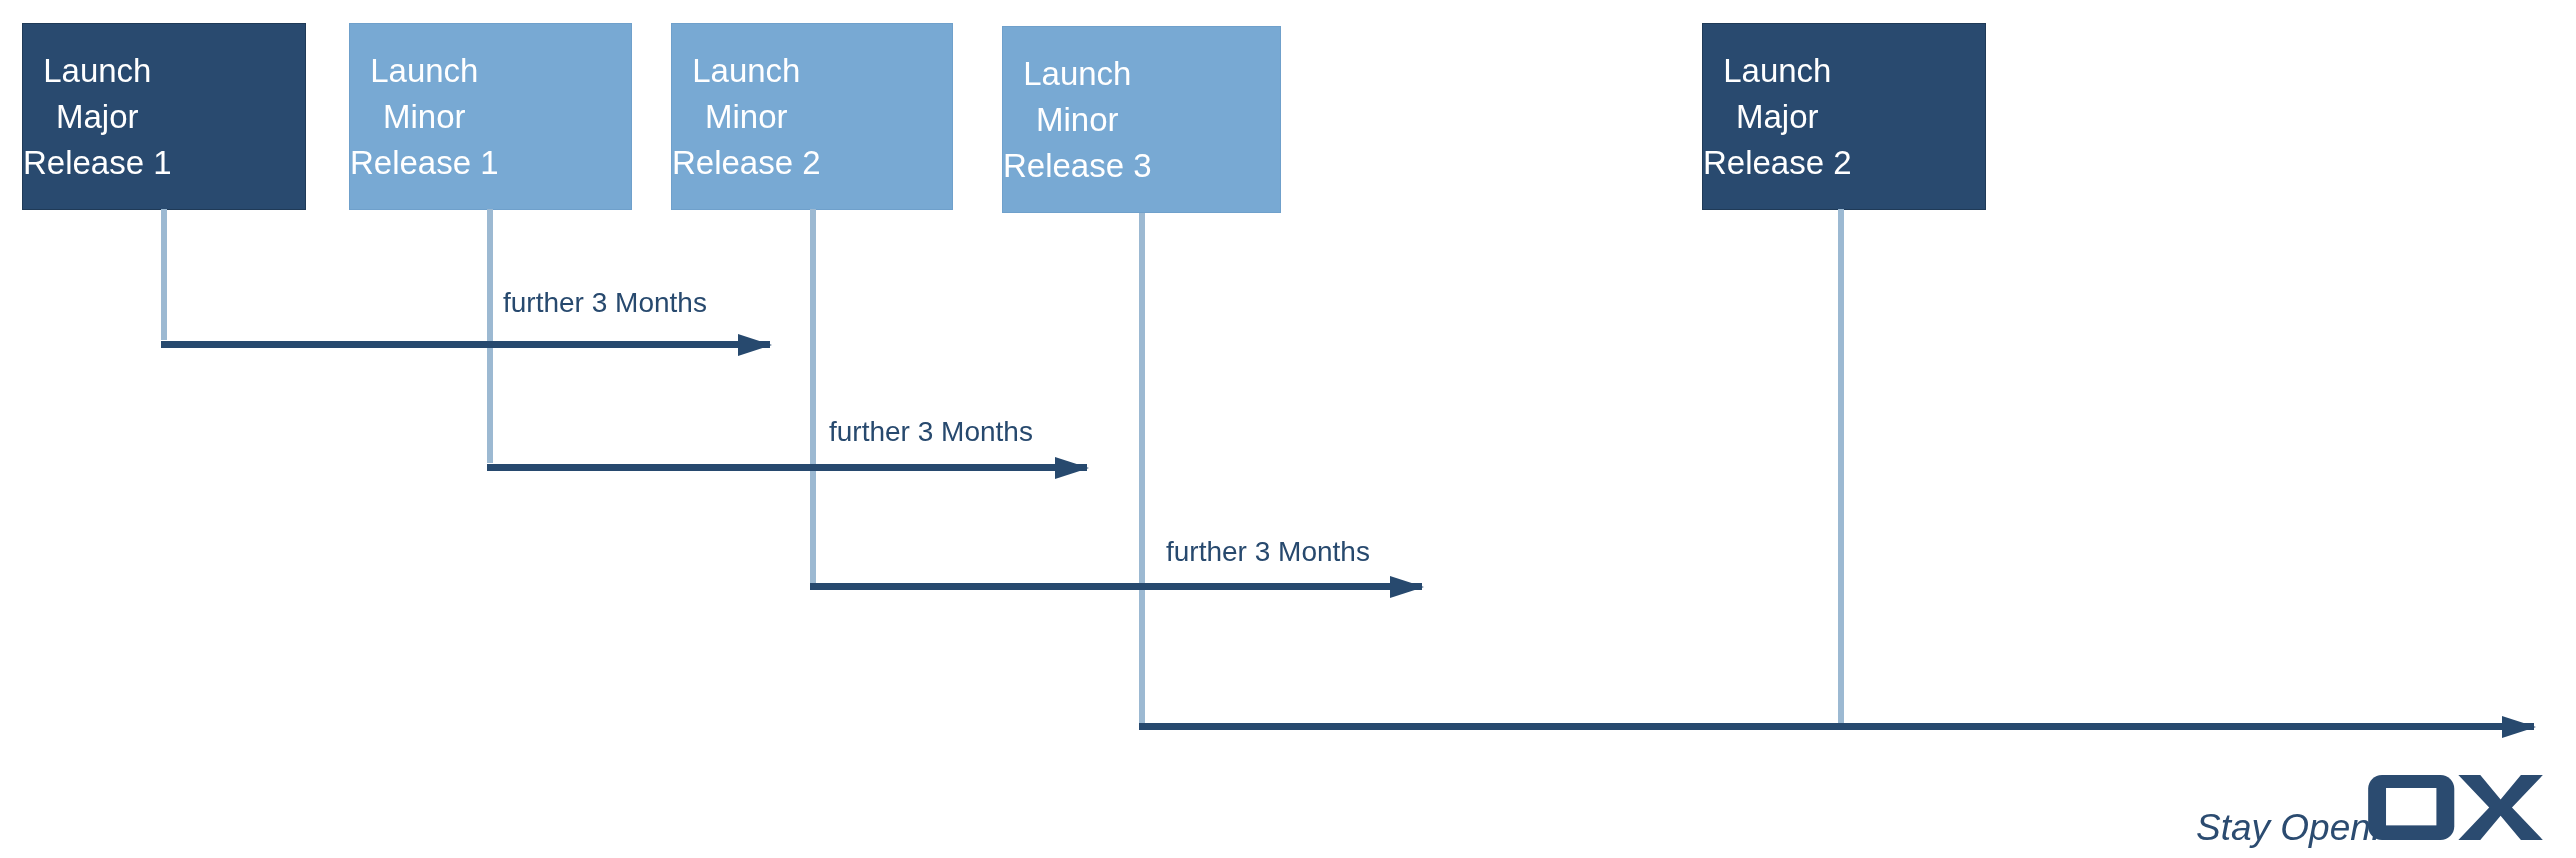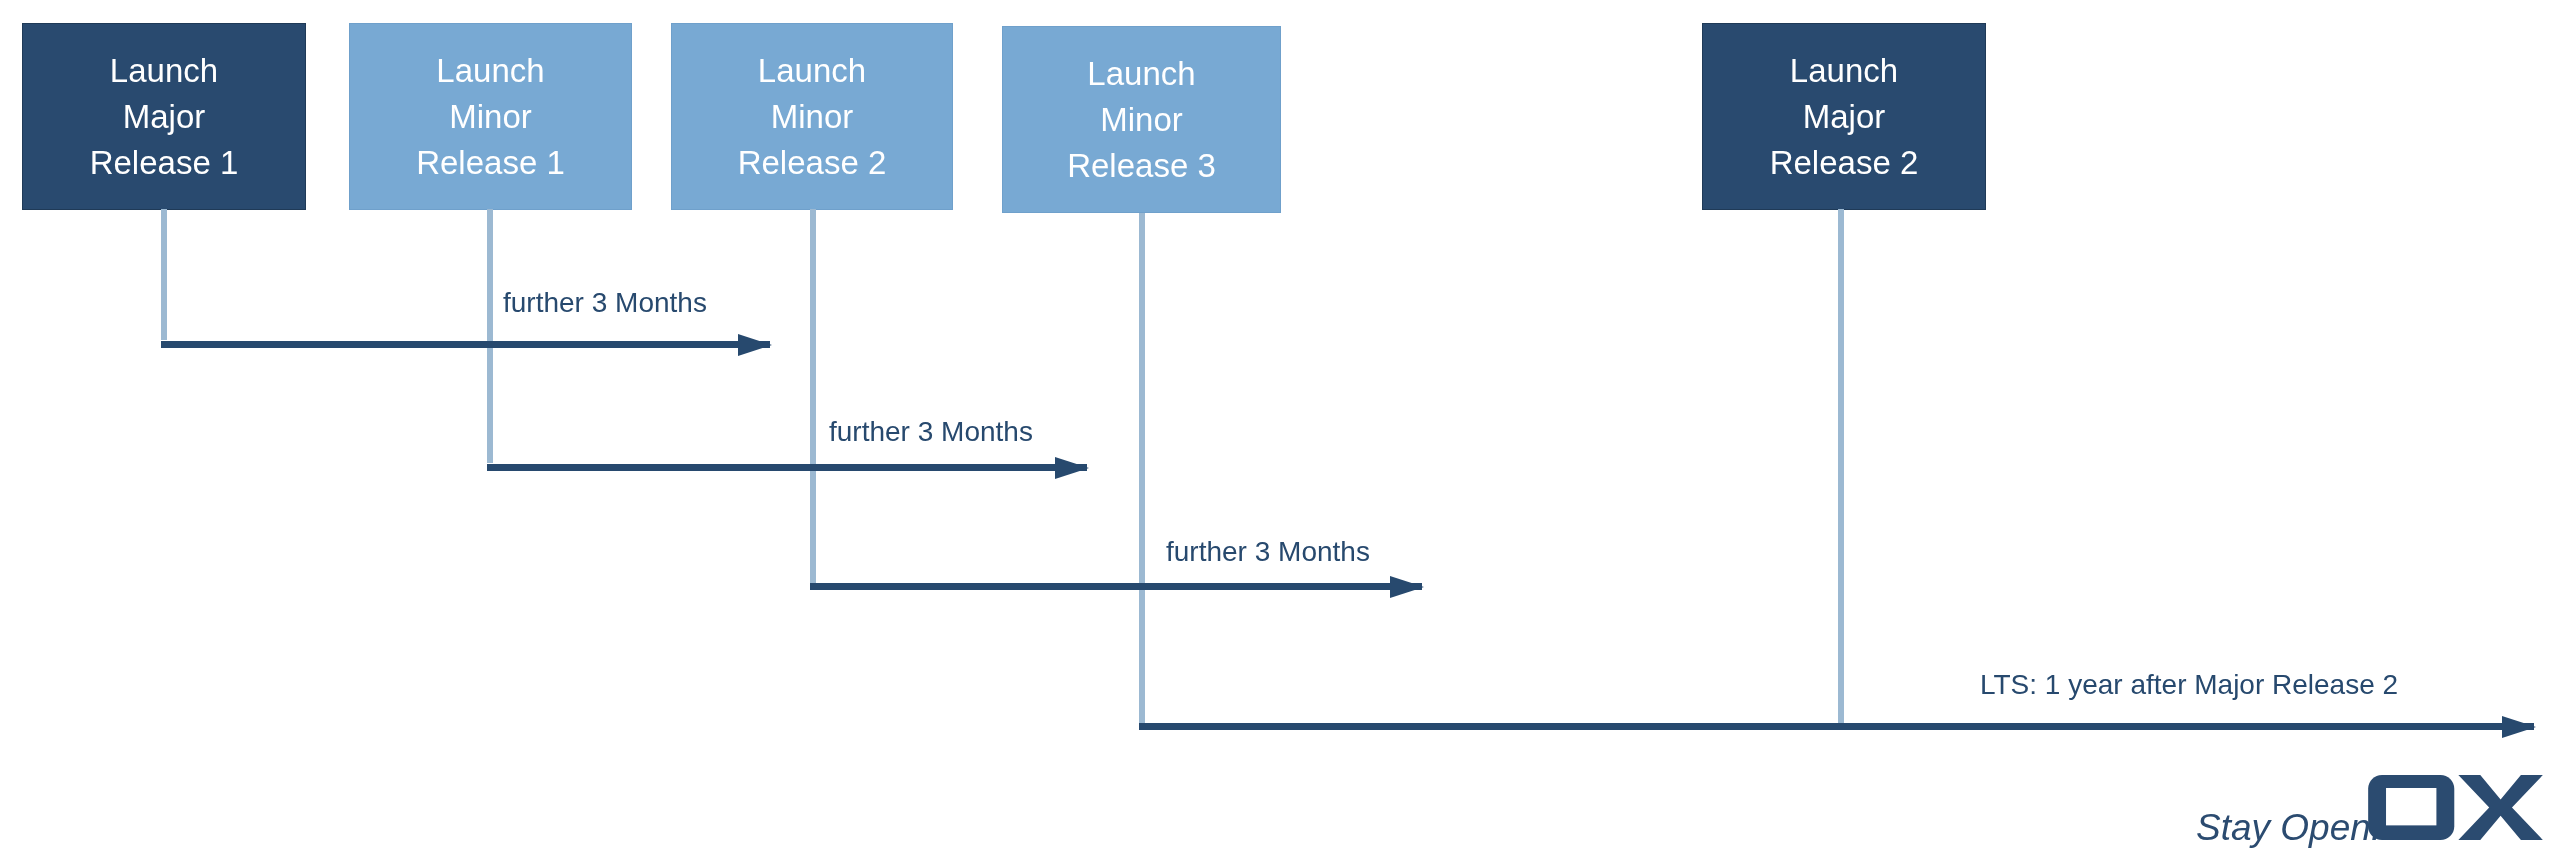--- a/index.html
+++ b/index.html
@@ -18,21 +18,20 @@
     height: 859px;
     background: #ffffff;
     overflow: hidden;
     font-family: "Liberation Sans", sans-serif;
   }
   .box {
     position: absolute;
     box-sizing: border-box;
     display: flex;
     align-items: center;
-    justify-content: center;
     text-align: center;
   }
   .box.major { background: var(--major-box); border: 1.6px solid #1F3A57; }
   .box.minor { background: var(--minor-box); border: 1.6px solid #6FA0CB; }
   .box-label {
     color: var(--box-text);
     font-size: 33px;
     line-height: 46px;
     white-space: pre-line;
   }
@@ -124,21 +123,20 @@
   <div class="arrow" style="left:810px; top:583px; width:612px;">
     <div class="arrowhead"></div>
   </div>
   <div class="arrow" style="left:1139px; top:723px; width:1395px;">
     <div class="arrowhead"></div>
   </div>
 
   <div class="arrow-label" style="left:503px; top:285px;">further 3 Months</div>
   <div class="arrow-label" style="left:829px; top:414px;">further 3 Months</div>
   <div class="arrow-label" style="left:1166px; top:534px;">further 3 Months</div>
-  <div class="arrow-label" style="left:1980px; top:667px;">LTS: 1 year after Major Release 2</div>
 
   <div class="tagline" style="left:2196px; top:807px;">Stay Open.</div>
 
   <svg class="ox-logo" style="left:2368px; top:775px;" width="175" height="65" viewBox="0 0 215 80" aria-label="OX">
     <rect x="0" y="0" width="106" height="80" rx="17" fill="var(--logo)"></rect>
     <rect x="22" y="16" width="62" height="46" fill="#ffffff"></rect>
     <polygon fill="var(--logo)" points="111,0 138,0 163,30 188,0 215,0 177,40 215,80 188,80 163,50 138,80 111,80 149,40">
     </polygon>
   </svg>
 

